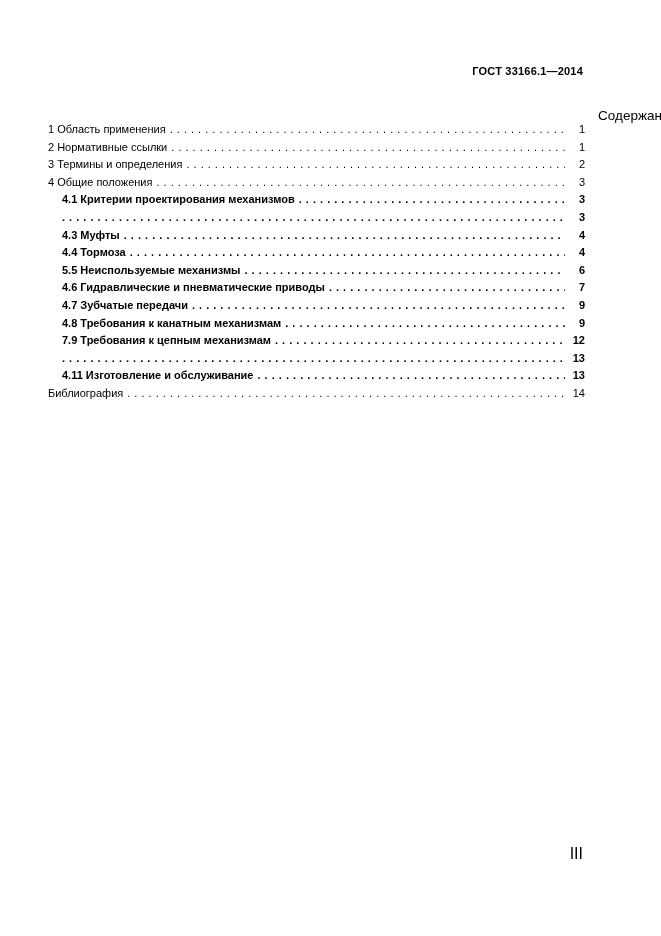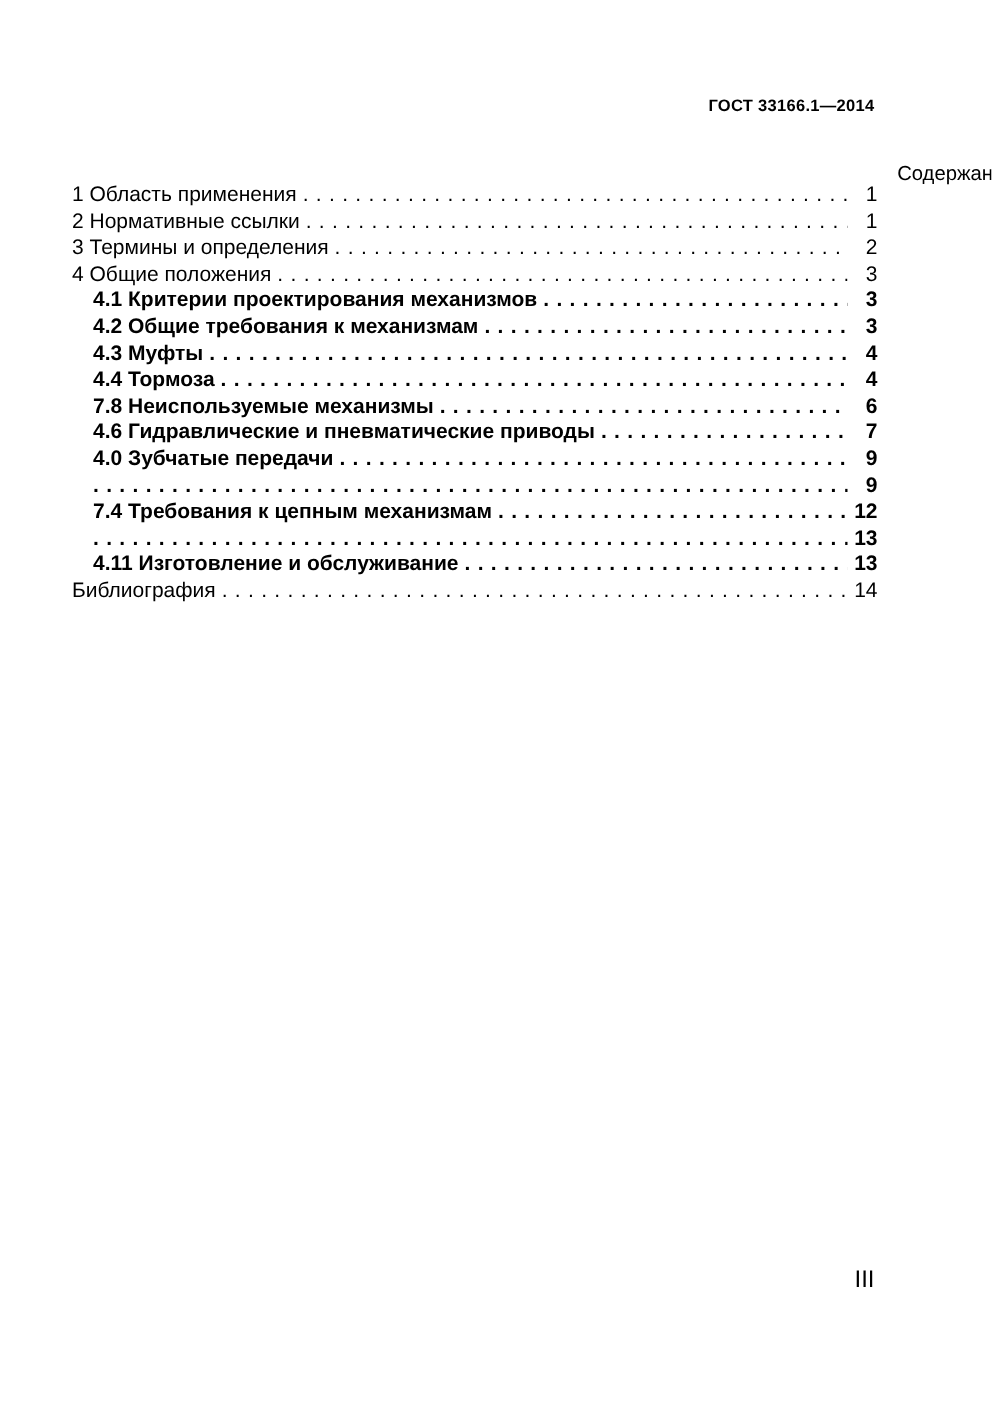--- a/index.html
+++ b/index.html
@@ -41,21 +41,21 @@
   .toc {
     position: absolute;
     top: 121px;
     left: 48px;
     right: 76px;
   }
   .toc-row {
     display: flex;
     align-items: baseline;
     height: 17.6px;
-    font-size: 14px;
+    font-size: 11px;
     line-height: 17.6px;
   }
   .toc-row.level-1 {
     padding-left: 14px;
     font-weight: bold;
   }
   .toc-label {
     white-space: nowrap;
     padding-right: 4px;
     flex: 0 0 auto;
@@ -109,55 +109,55 @@
     <span class="toc-label">4 Общие положения</span>
     <span class="toc-dots">. . . . . . . . . . . . . . . . . . . . . . . . . . . . . . . . . . . . . . . . . . . . . . . . . . . . . . . . . . . . . . . . . . . . . . . . . . . . . . . . . . . . . . . . . . . . . . . . . . . . . . . . . . . . . . . . . . . . . . . . . . . . . . . . . . . . . . . . . . . . . . . . . . . . . . . . . . . . . . . . . . . . . . . . . . . . . . . . . . . . </span>
     <span class="toc-page">3</span>
   </div>
       <div class="toc-row level-1">
     <span class="toc-label">4.1 Критерии проектирования механизмов</span>
     <span class="toc-dots">. . . . . . . . . . . . . . . . . . . . . . . . . . . . . . . . . . . . . . . . . . . . . . . . . . . . . . . . . . . . . . . . . . . . . . . . . . . . . . . . . . . . . . . . . . . . . . . . . . . . . . . . . . . . . . . . . . . . . . . . . . . . . . . . . . . . . . . . . . . . . . . . . . . . . . . . . . . . . . . . . . . . . . . . . . . . . . . . . . . . </span>
     <span class="toc-page">3</span>
   </div>
       <div class="toc-row level-1">
-    <span class="toc-label">4.2 Общие требования к механизмам</span>
     <span class="toc-dots">. . . . . . . . . . . . . . . . . . . . . . . . . . . . . . . . . . . . . . . . . . . . . . . . . . . . . . . . . . . . . . . . . . . . . . . . . . . . . . . . . . . . . . . . . . . . . . . . . . . . . . . . . . . . . . . . . . . . . . . . . . . . . . . . . . . . . . . . . . . . . . . . . . . . . . . . . . . . . . . . . . . . . . . . . . . . . . . . . . . . </span>
     <span class="toc-page">3</span>
   </div>
       <div class="toc-row level-1">
     <span class="toc-label">4.3 Муфты</span>
     <span class="toc-dots">. . . . . . . . . . . . . . . . . . . . . . . . . . . . . . . . . . . . . . . . . . . . . . . . . . . . . . . . . . . . . . . . . . . . . . . . . . . . . . . . . . . . . . . . . . . . . . . . . . . . . . . . . . . . . . . . . . . . . . . . . . . . . . . . . . . . . . . . . . . . . . . . . . . . . . . . . . . . . . . . . . . . . . . . . . . . . . . . . . . . </span>
     <span class="toc-page">4</span>
   </div>
       <div class="toc-row level-1">
     <span class="toc-label">4.4 Тормоза</span>
     <span class="toc-dots">. . . . . . . . . . . . . . . . . . . . . . . . . . . . . . . . . . . . . . . . . . . . . . . . . . . . . . . . . . . . . . . . . . . . . . . . . . . . . . . . . . . . . . . . . . . . . . . . . . . . . . . . . . . . . . . . . . . . . . . . . . . . . . . . . . . . . . . . . . . . . . . . . . . . . . . . . . . . . . . . . . . . . . . . . . . . . . . . . . . . </span>
     <span class="toc-page">4</span>
   </div>
       <div class="toc-row level-1">
-    <span class="toc-label">7.8 Неиспользуемые механизмы</span>
+    <span class="toc-label">5.5 Неиспользуемые механизмы</span>
     <span class="toc-dots">. . . . . . . . . . . . . . . . . . . . . . . . . . . . . . . . . . . . . . . . . . . . . . . . . . . . . . . . . . . . . . . . . . . . . . . . . . . . . . . . . . . . . . . . . . . . . . . . . . . . . . . . . . . . . . . . . . . . . . . . . . . . . . . . . . . . . . . . . . . . . . . . . . . . . . . . . . . . . . . . . . . . . . . . . . . . . . . . . . . . </span>
     <span class="toc-page">6</span>
   </div>
       <div class="toc-row level-1">
     <span class="toc-label">4.6 Гидравлические и пневматические приводы</span>
     <span class="toc-dots">. . . . . . . . . . . . . . . . . . . . . . . . . . . . . . . . . . . . . . . . . . . . . . . . . . . . . . . . . . . . . . . . . . . . . . . . . . . . . . . . . . . . . . . . . . . . . . . . . . . . . . . . . . . . . . . . . . . . . . . . . . . . . . . . . . . . . . . . . . . . . . . . . . . . . . . . . . . . . . . . . . . . . . . . . . . . . . . . . . . . </span>
     <span class="toc-page">7</span>
   </div>
       <div class="toc-row level-1">
-    <span class="toc-label">4.0 Зубчатые передачи</span>
+    <span class="toc-label">4.7 Зубчатые передачи</span>
     <span class="toc-dots">. . . . . . . . . . . . . . . . . . . . . . . . . . . . . . . . . . . . . . . . . . . . . . . . . . . . . . . . . . . . . . . . . . . . . . . . . . . . . . . . . . . . . . . . . . . . . . . . . . . . . . . . . . . . . . . . . . . . . . . . . . . . . . . . . . . . . . . . . . . . . . . . . . . . . . . . . . . . . . . . . . . . . . . . . . . . . . . . . . . . </span>
     <span class="toc-page">9</span>
   </div>
       <div class="toc-row level-1">
+    <span class="toc-label">4.8 Требования к канатным механизмам</span>
     <span class="toc-dots">. . . . . . . . . . . . . . . . . . . . . . . . . . . . . . . . . . . . . . . . . . . . . . . . . . . . . . . . . . . . . . . . . . . . . . . . . . . . . . . . . . . . . . . . . . . . . . . . . . . . . . . . . . . . . . . . . . . . . . . . . . . . . . . . . . . . . . . . . . . . . . . . . . . . . . . . . . . . . . . . . . . . . . . . . . . . . . . . . . . . </span>
     <span class="toc-page">9</span>
   </div>
       <div class="toc-row level-1">
-    <span class="toc-label">7.4 Требования к цепным механизмам</span>
+    <span class="toc-label">7.9 Требования к цепным механизмам</span>
     <span class="toc-dots">. . . . . . . . . . . . . . . . . . . . . . . . . . . . . . . . . . . . . . . . . . . . . . . . . . . . . . . . . . . . . . . . . . . . . . . . . . . . . . . . . . . . . . . . . . . . . . . . . . . . . . . . . . . . . . . . . . . . . . . . . . . . . . . . . . . . . . . . . . . . . . . . . . . . . . . . . . . . . . . . . . . . . . . . . . . . . . . . . . . . </span>
     <span class="toc-page">12</span>
   </div>
       <div class="toc-row level-1">
     <span class="toc-dots">. . . . . . . . . . . . . . . . . . . . . . . . . . . . . . . . . . . . . . . . . . . . . . . . . . . . . . . . . . . . . . . . . . . . . . . . . . . . . . . . . . . . . . . . . . . . . . . . . . . . . . . . . . . . . . . . . . . . . . . . . . . . . . . . . . . . . . . . . . . . . . . . . . . . . . . . . . . . . . . . . . . . . . . . . . . . . . . . . . . . </span>
     <span class="toc-page">13</span>
   </div>
       <div class="toc-row level-1">
     <span class="toc-label">4.11 Изготовление и обслуживание</span>
     <span class="toc-dots">. . . . . . . . . . . . . . . . . . . . . . . . . . . . . . . . . . . . . . . . . . . . . . . . . . . . . . . . . . . . . . . . . . . . . . . . . . . . . . . . . . . . . . . . . . . . . . . . . . . . . . . . . . . . . . . . . . . . . . . . . . . . . . . . . . . . . . . . . . . . . . . . . . . . . . . . . . . . . . . . . . . . . . . . . . . . . . . . . . . . </span>

